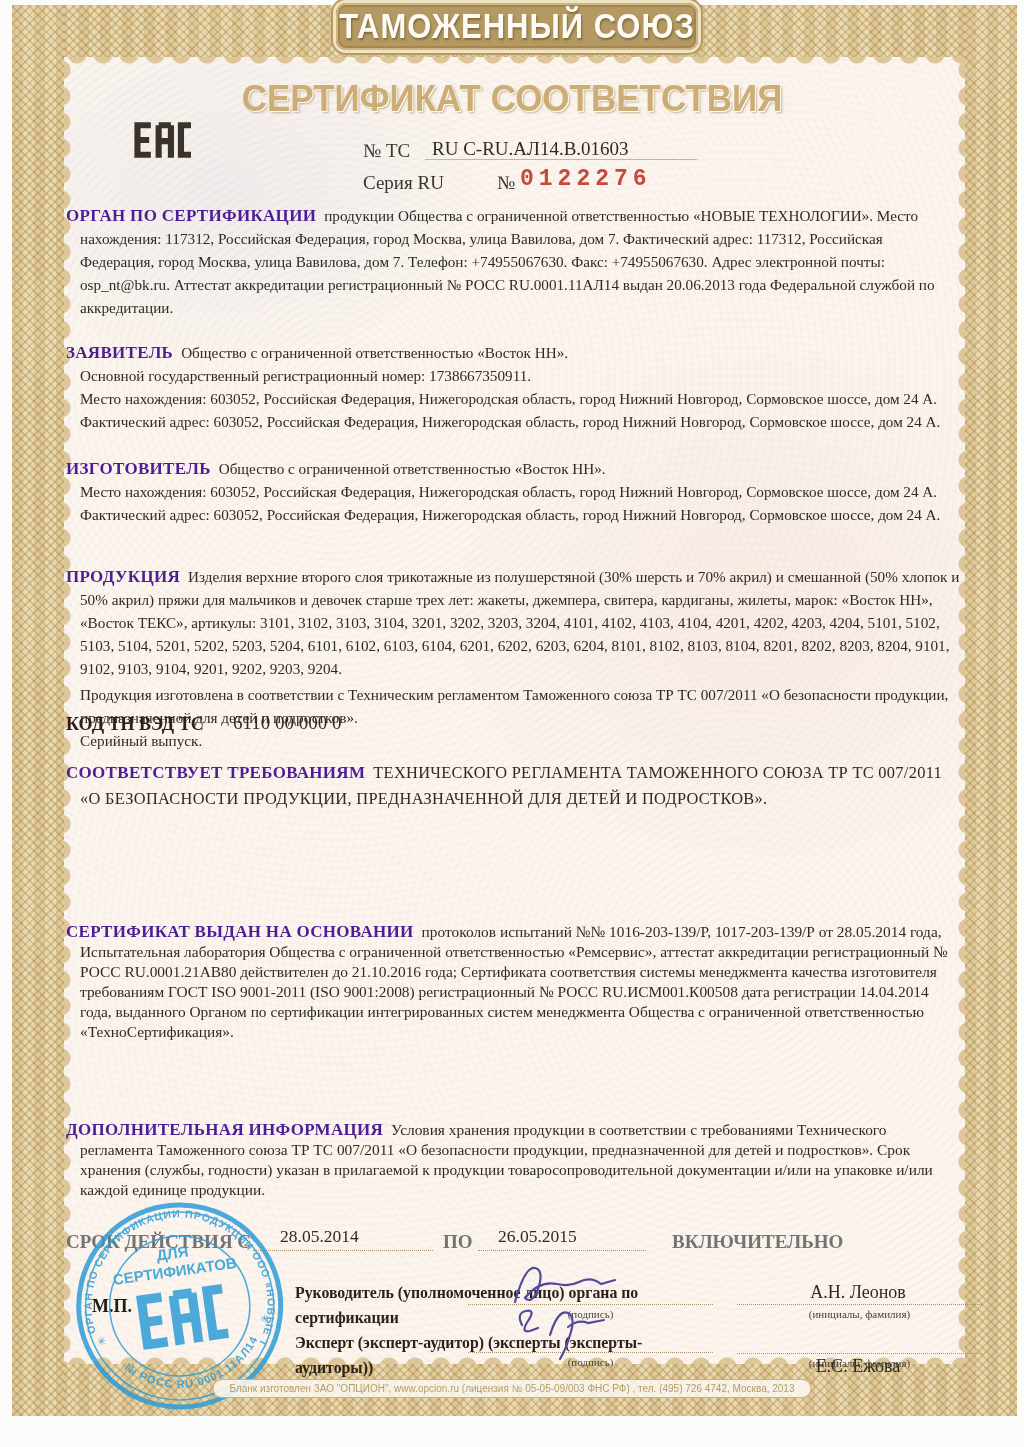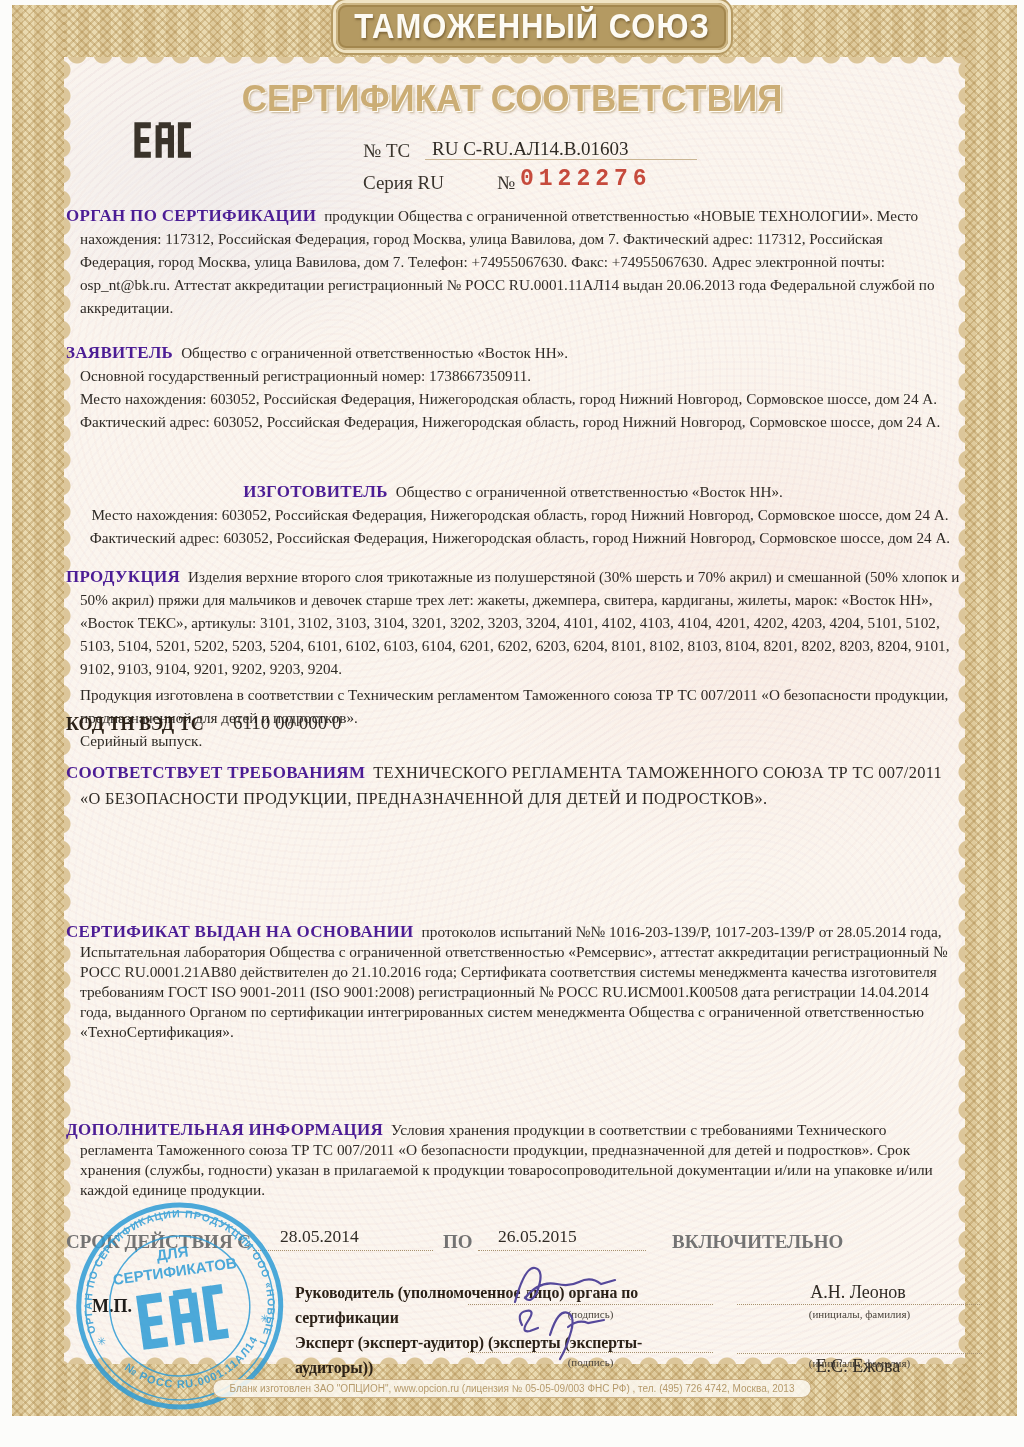--- a/index.html
+++ b/index.html
@@ -36,21 +36,21 @@
     position:absolute; inset:52px;
     background:
       radial-gradient(ellipse 420px 300px at 18% 10%, rgba(150,160,215,.10), rgba(150,160,215,0) 60%),
       radial-gradient(ellipse 520px 420px at 78% 42%, rgba(225,150,135,.10), rgba(225,150,135,0) 62%),
       repeating-radial-gradient(circle at 30% 25%, rgba(205,130,120,.04) 0 2px, rgba(0,0,0,0) 2px 7px),
       repeating-radial-gradient(circle at 75% 70%, rgba(160,140,200,.035) 0 2px, rgba(0,0,0,0) 2px 7px),
       #fbf5ee;
   }
   
   .banner {
-    position:absolute; left:336px; top:3px; width:392px; height:47px; z-index:6;
+    position:absolute; left:336px; top:3px; width:362px; height:47px; z-index:6;
     background:#b49a62; border-radius:10px;
     box-shadow: inset 0 0 0 2px #cdb684, inset 0 0 0 4px #a3874e, 0 0 0 3px #f0e4c4, 0 0 0 5px #b59a63;
     display:flex; align-items:center; justify-content:center;
   }
   .banner span {
     font-family:"Liberation Sans", sans-serif; font-weight:700; font-size:31px;
     color:#fdfbf4; letter-spacing:1px; transform:scaleY(1.12);
     text-shadow:1px 2px 2px rgba(96,74,35,.6);
   }
   .title {
@@ -146,21 +146,21 @@
 
 <div class="sec" style="top:341px;">
   <div class="lead">
     <span class="sec-label">ЗАЯВИТЕЛЬ</span><span>Общество с ограниченной ответственностью «Восток НН».</span>
   </div>
   <div>Основной государственный регистрационный номер: 1738667350911.</div>
   <div>Место нахождения: 603052, Российская Федерация, Нижегородская область, город Нижний Новгород, Сормовское шоссе, дом 24 А.</div>
   <div>Фактический адрес: 603052, Российская Федерация, Нижегородская область, город Нижний Новгород, Сормовское шоссе, дом 24 А.</div>
 </div>
 
-<div class="sec" style="top:480px;text-align:center;">
+<div class="sec" style="top:457px;">
   <div class="lead">
     <span class="sec-label">ИЗГОТОВИТЕЛЬ</span><span>Общество с ограниченной ответственностью «Восток НН».</span>
   </div>
   <div>Место нахождения: 603052, Российская Федерация, Нижегородская область, город Нижний Новгород, Сормовское шоссе, дом 24 А.</div>
   <div>Фактический адрес: 603052, Российская Федерация, Нижегородская область, город Нижний Новгород, Сормовское шоссе, дом 24 А.</div>
 </div>
 
 <div class="sec" style="top:565px;">
   <div class="lead">
     <span class="sec-label">ПРОДУКЦИЯ</span><span>Изделия верхние второго слоя трикотажные из полушерстяной (30% шерсть и 70% акрил) и смешанной (50% хлопок и 50% акрил) пряжи для мальчиков и девочек старше трех лет: жакеты, джемпера, свитера, кардиганы, жилеты, марок: «Восток НН», «Восток ТЕКС», артикулы: 3101, 3102, 3103, 3104, 3201, 3202, 3203, 3204, 4101, 4102, 4103, 4104, 4201, 4202, 4203, 4204, 5101, 5102, 5103, 5104, 5201, 5202, 5203, 5204, 6101, 6102, 6103, 6104, 6201, 6202, 6203, 6204, 8101, 8102, 8103, 8104, 8201, 8202, 8203, 8204, 9101, 9102, 9103, 9104, 9201, 9202, 9203, 9204.</span>

